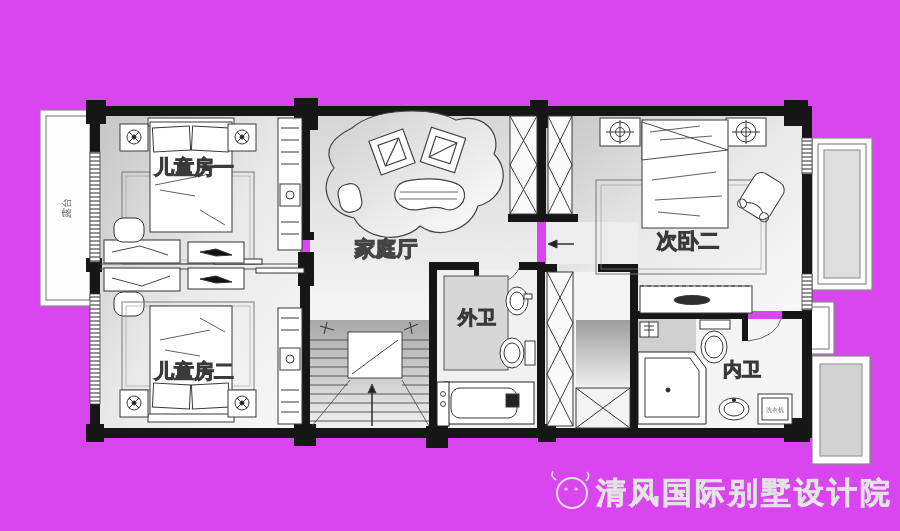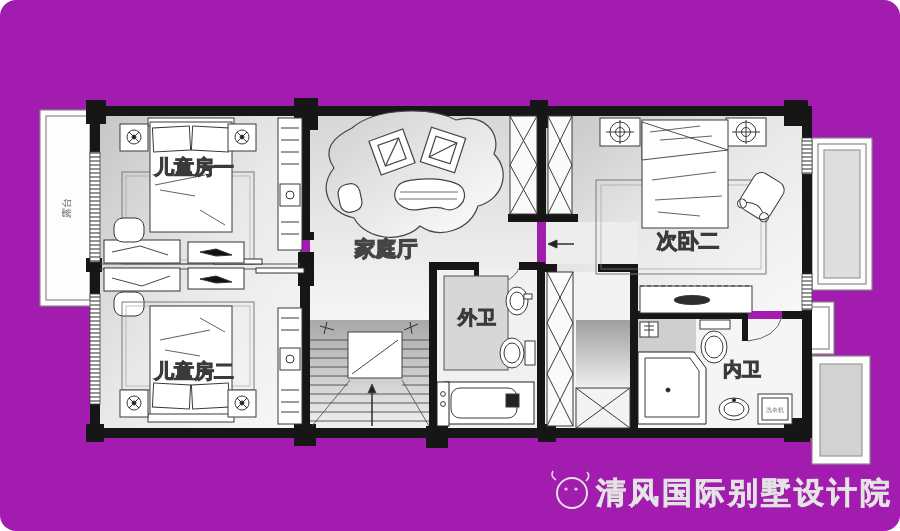--- a/index.html
+++ b/index.html
@@ -1,17 +1,17 @@
 <!DOCTYPE html>
 <html><head>
 <meta charset="utf-8">
 <style>
   html,body{margin:0;padding:0;background:#ffffff;}
-  .canvas{position:relative;width:900px;height:531px;background:#a21caf;overflow:hidden;
-          font-family:"DejaVu Sans","Liberation Sans",sans-serif;border-radius:16px;}
+  .canvas{position:relative;width:900px;height:531px;background:#d946ef;overflow:hidden;
+          font-family:"DejaVu Sans","Liberation Sans",sans-serif;}
   svg{display:block;}
   text{font-family:"DejaVu Sans","Liberation Sans",sans-serif;}
   .room-label{font-weight:bold;fill:#2e2e2e;}
   .tiny-label{fill:#6a6a6a;}
   .wm-text{fill:#ededed;stroke:#e2e2e2;stroke-width:0.6;font-weight:bold;letter-spacing:3px;}
 </style>
 </head>
 <body>
 
 <div class="canvas">

